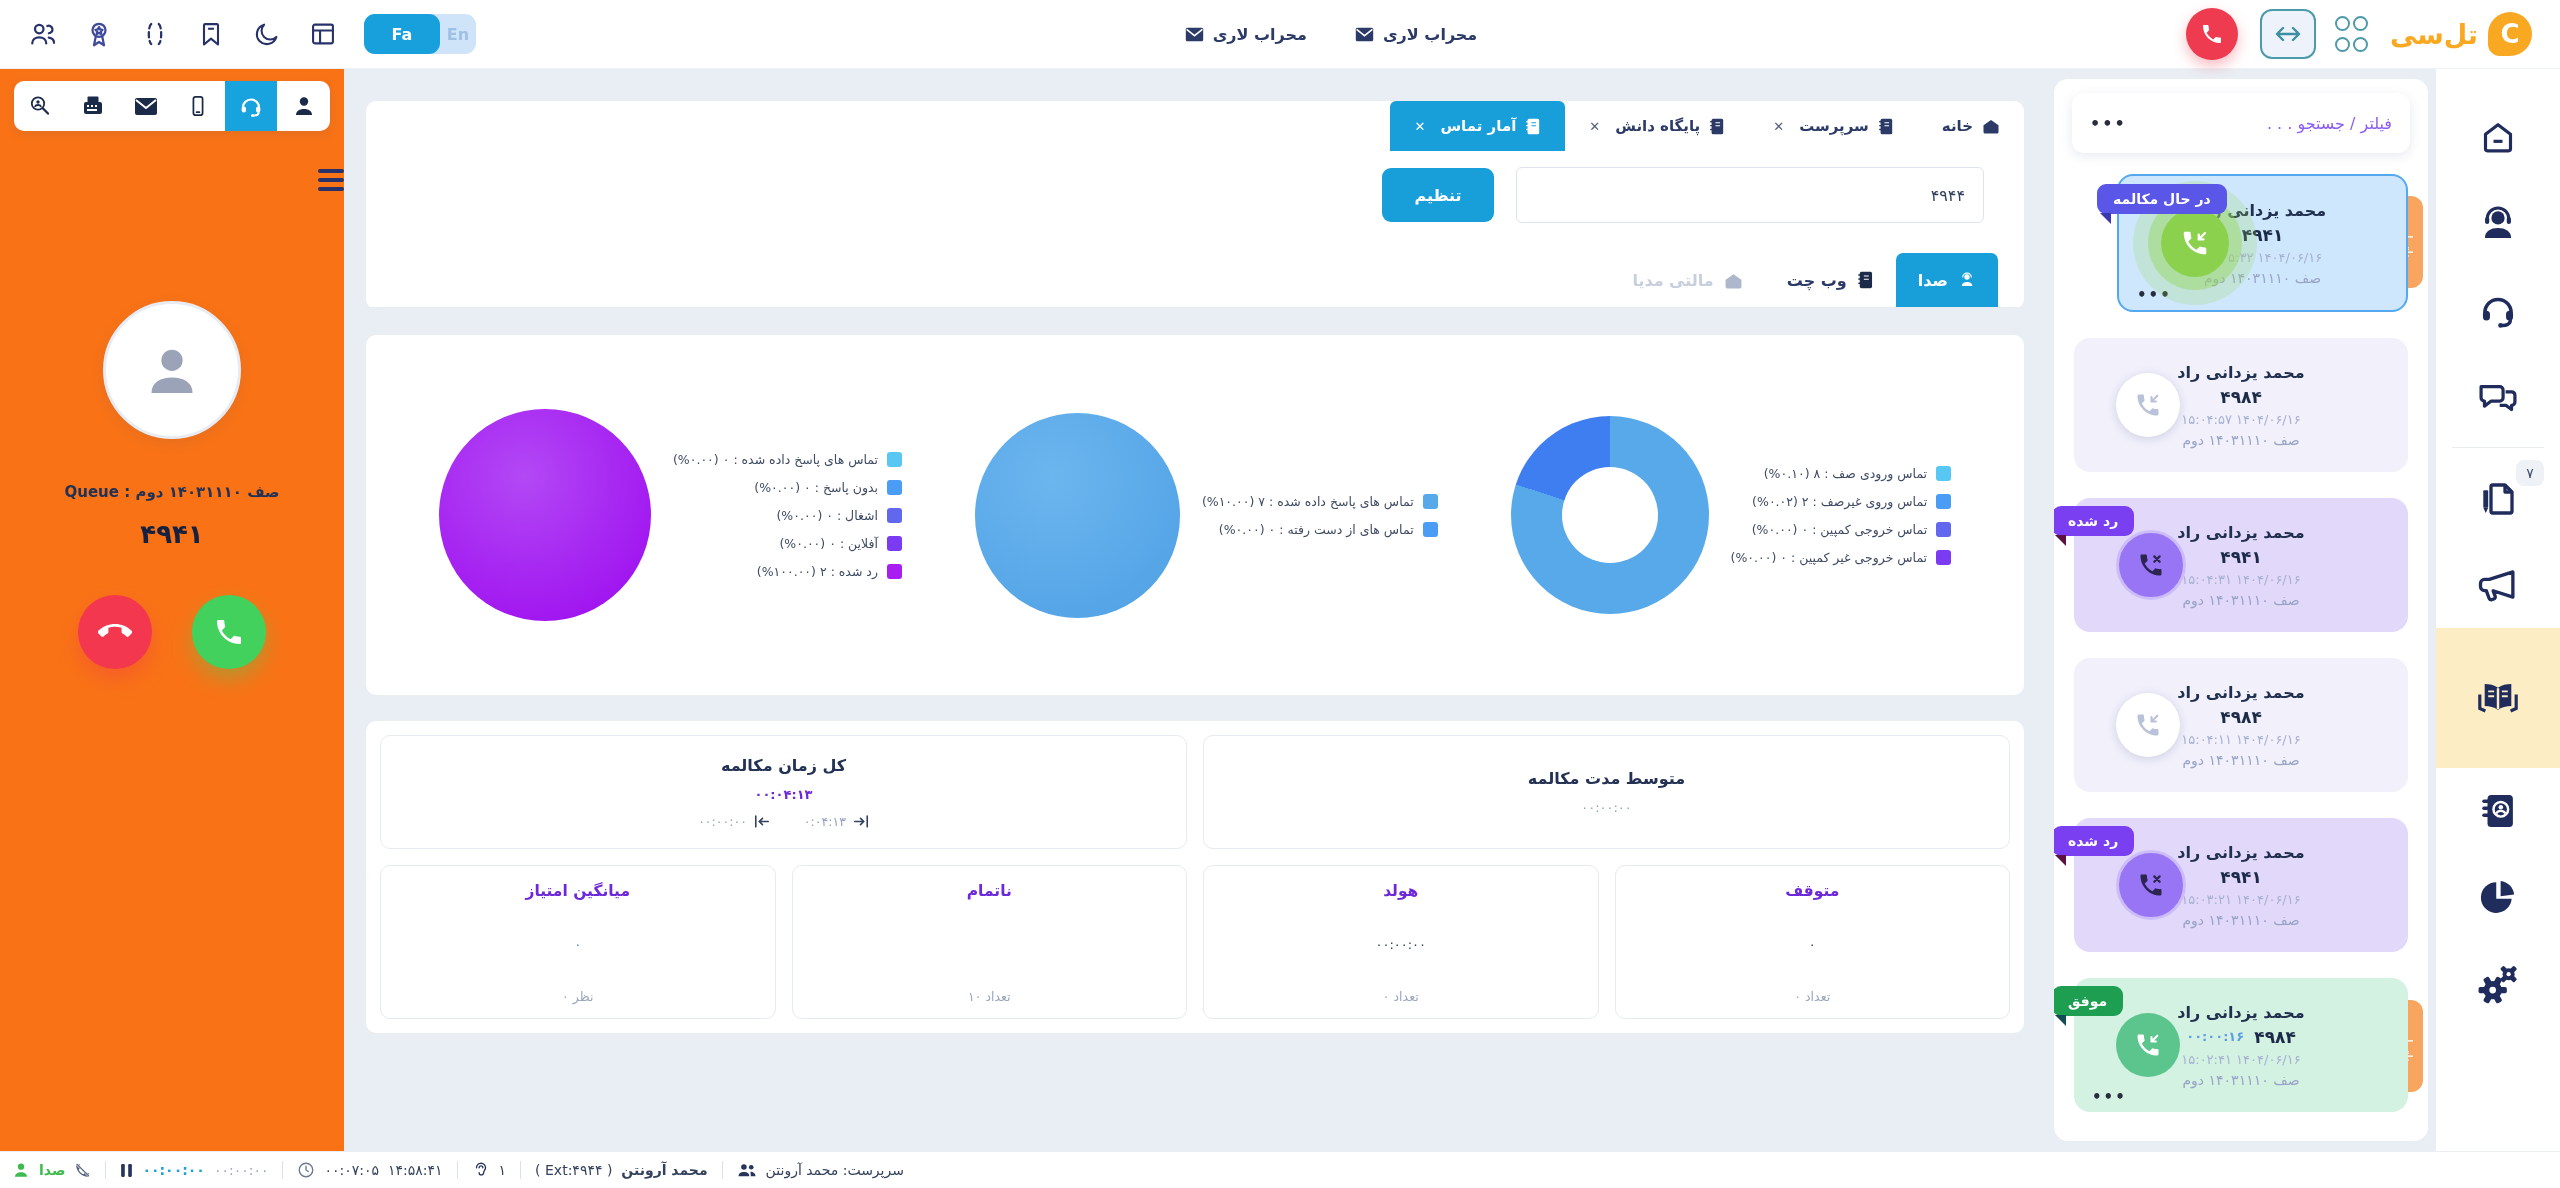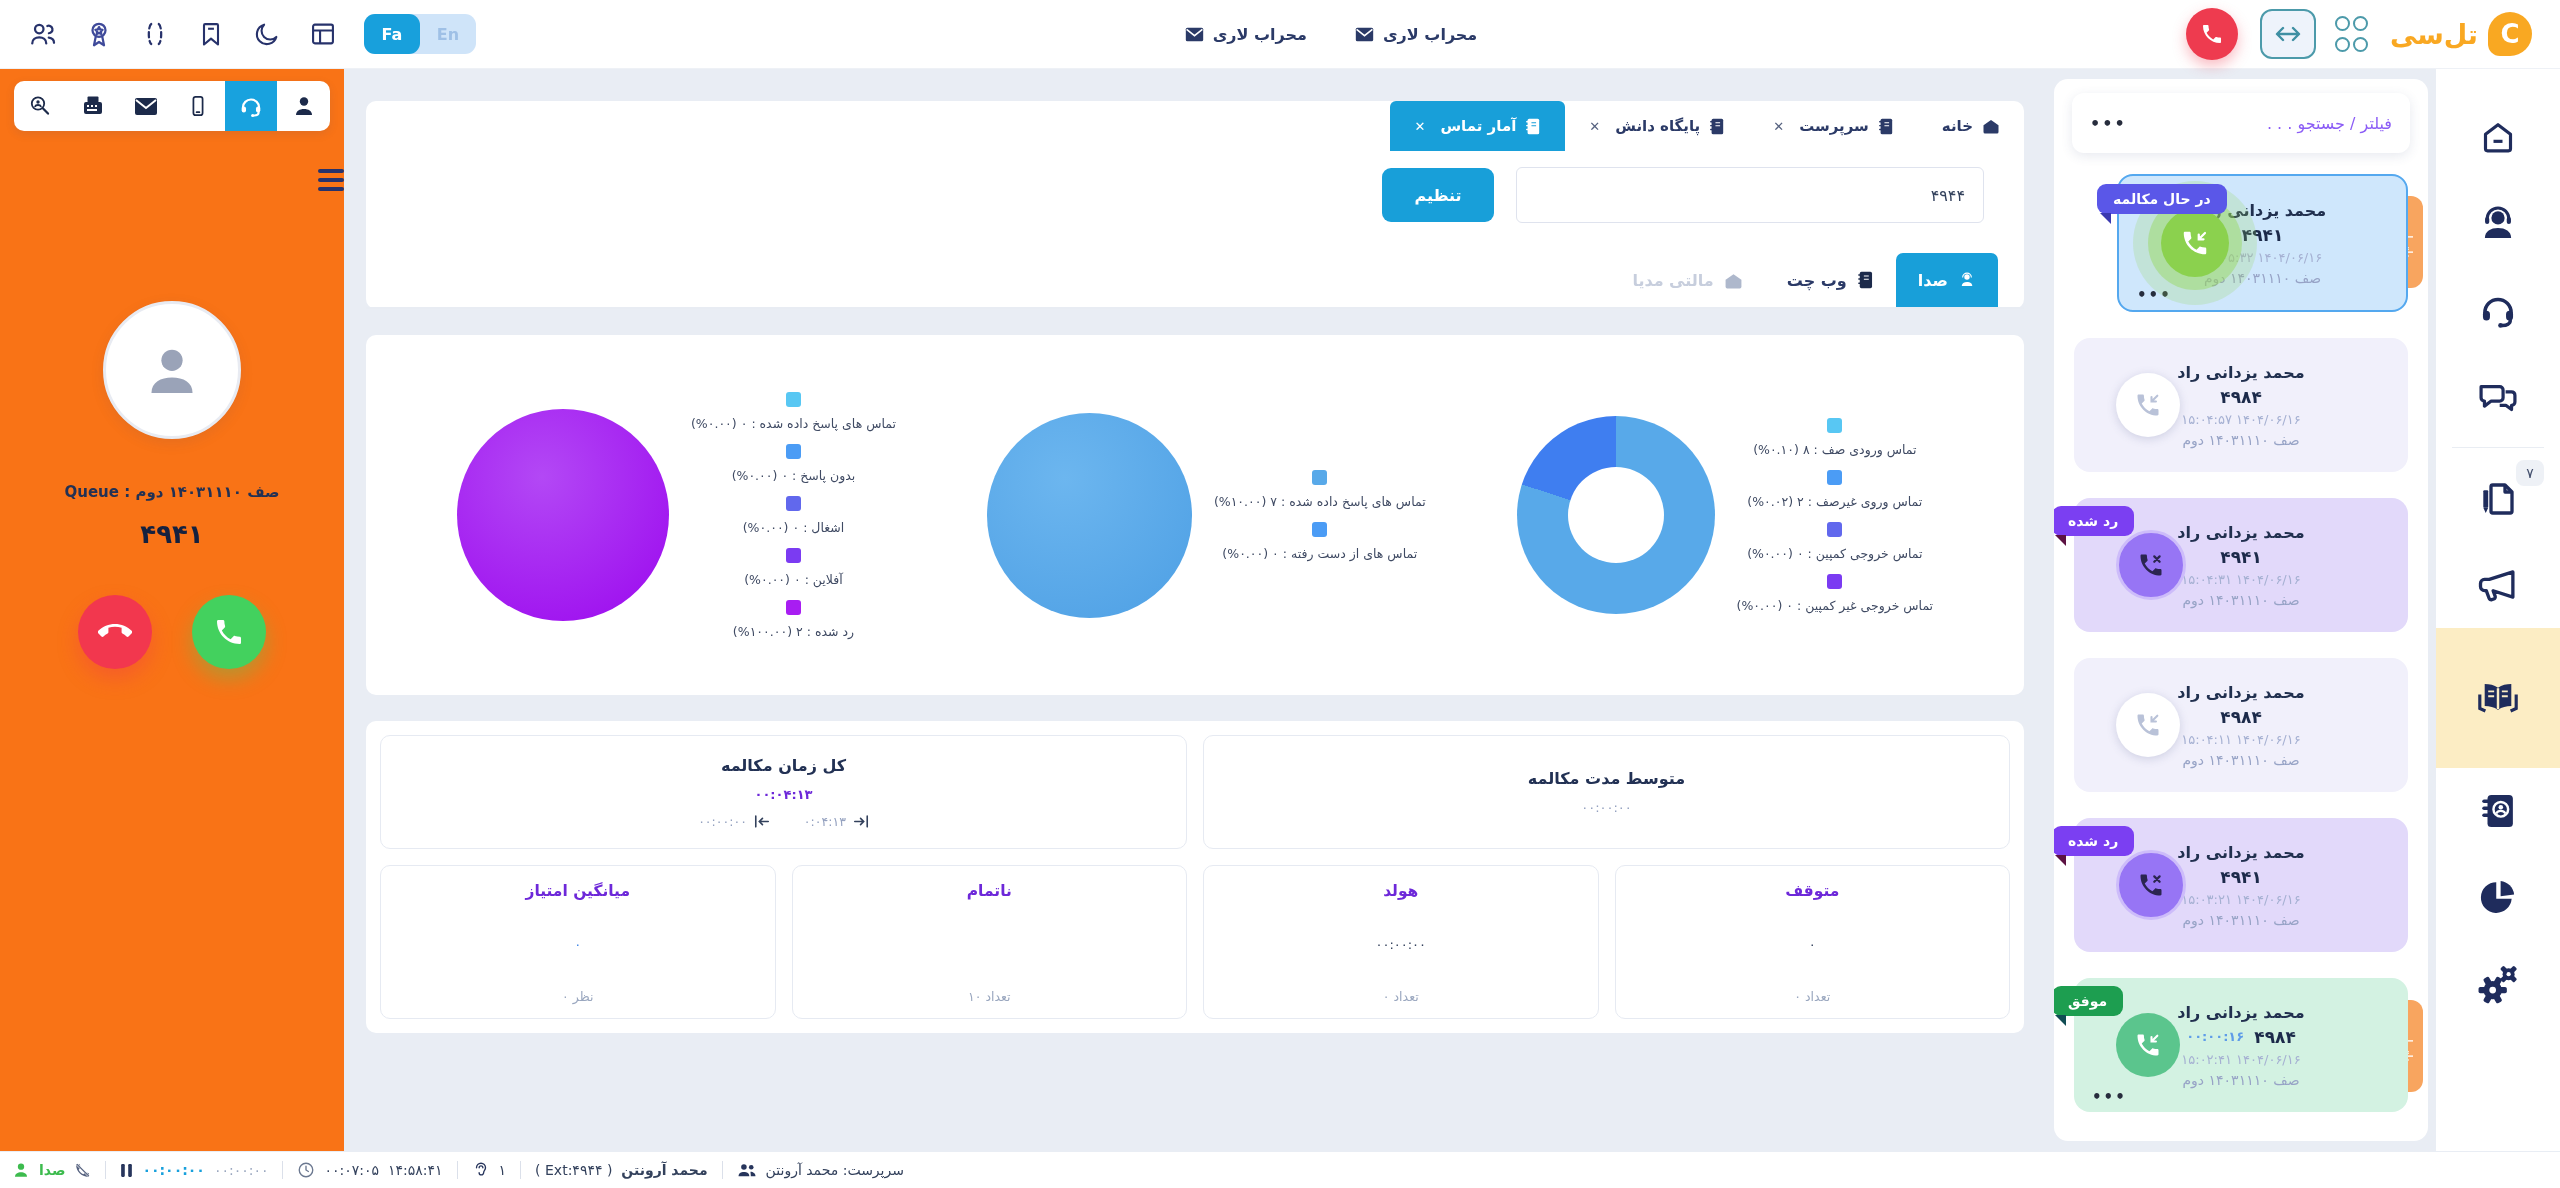--- a/index.html
+++ b/index.html
@@ -13,21 +13,21 @@
   .logo-text{color:#f9a822;font-size:27px;font-weight:bold;}
   .grid-ic{display:grid;grid-template-columns:12px 12px;gap:6px;}
   .grid-ic i{width:11px;height:11px;border:2.6px solid #4c9aaa;border-radius:50%;}
   .arrows-btn{width:52px;height:46px;border:2.6px solid #4c9aaa;border-radius:12px;background:#eef3fb;display:flex;align-items:center;justify-content:center;}
   .redphone-btn{width:52px;height:52px;border-radius:50%;background:#ee3b4f;display:flex;align-items:center;justify-content:center;box-shadow:0 6px 14px rgba(238,59,79,.35);}
   .tb-center{display:flex;align-items:center;gap:48px;}
   .userlink{display:flex;align-items:center;gap:9px;color:#2b3a67;font-size:16px;font-weight:bold;}
   .tb-left{display:flex;align-items:center;gap:26px;direction:ltr;}
   .tb-ic{width:30px;height:30px;display:flex;align-items:center;justify-content:center;}
   .langtoggle{display:flex;align-items:center;background:#cfe4f9;border-radius:11px;height:40px;width:112px;direction:ltr;}
-  .lang-fa{width:56px;height:40px;background:#18a0dc;border-radius:11px;color:#fff;font-size:16px;font-weight:bold;display:flex;align-items:center;justify-content:center;}
+  .lang-fa{width:76px;height:40px;background:#18a0dc;border-radius:11px;color:#fff;font-size:16px;font-weight:bold;display:flex;align-items:center;justify-content:center;}
   .lang-en{flex:1;text-align:center;color:#9fc0e6;font-size:16px;font-weight:bold;}
   
   .row{flex:1;display:flex;min-height:0;}
   
   .rail{width:124px;background:#fff;display:flex;flex-direction:column;align-items:center;padding-top:26px;}
   .rail-item{height:86px;width:100%;display:flex;align-items:center;justify-content:center;position:relative;}
   .rail-item.active{background:#fcedc4;height:140px;}
   .rail-sep{width:74%;height:1px;background:#e9edf3;margin:8px auto;}
   .rail-badge{position:absolute;top:4px;right:16px;background:#eef1f6;border-radius:8px;min-width:28px;height:26px;display:flex;align-items:center;justify-content:center;color:#44506e;font-size:14px;}
   
@@ -71,21 +71,21 @@
   .formrow{display:flex;align-items:center;gap:22px;}
   .op-input{width:430px;height:54px;border:1px solid #dfe3ee;border-radius:6px;font-size:16px;color:#33415c;padding:0 18px;direction:rtl;font-family:inherit;}
   .setbtn{width:112px;height:54px;background:#189fd9;border:none;border-radius:9px;color:#fff;font-size:16px;font-weight:bold;font-family:inherit;}
   .subtabs{display:flex;align-items:flex-end;margin-top:30px;border-bottom:2px solid #e8ecf3;padding:0 26px;}
   .subtab{display:flex;align-items:center;gap:10px;height:54px;padding:0 22px;font-size:16px;font-weight:bold;color:#2b3a67;}
   .subtab.active{background:#189fd9;color:#fff;border-radius:7px 7px 0 0;}
   .subtab.disabled{color:#c7cedd;}
   .charts{margin-top:26px;height:360px;display:flex;justify-content:space-evenly;align-items:center;}
   .chartgroup{display:flex;align-items:center;gap:22px;}
   .legend{display:flex;flex-direction:column;gap:13px;}
-  .legitem{display:flex;align-items:center;gap:9px;flex-direction:column;}
+  .legitem{display:flex;align-items:center;gap:9px;}
   .legitem .sw{width:15px;height:15px;border-radius:3px;flex:none;}
   .legitem .lt{font-size:12.5px;color:#3f4a63;}
   .pie{border-radius:50%;}
   .pie-agent{width:212px;height:212px;background:radial-gradient(circle at 40% 32%,#b348f5,#9b07ee);}
   .pie-queue{width:205px;height:205px;background:radial-gradient(circle at 38% 32%,#6cb6ef,#4d9fe4);}
   .donut{width:198px;height:198px;border-radius:50%;background:conic-gradient(from -72deg,#3f7ef0 0 72deg,#58a9e9 72deg 360deg);position:relative;}
   .donut::after{content:"";position:absolute;inset:51px;background:#fff;border-radius:50%;}
   .bottomstats{margin-top:26px;background:#fff;border-radius:10px;padding:14px;}
   .bigrow{display:flex;gap:16px;}
   .bigcard{flex:1;height:112px;border:1px solid #e6eaf2;border-radius:10px;display:flex;flex-direction:column;align-items:center;justify-content:center;gap:12px;background:#fff;}

